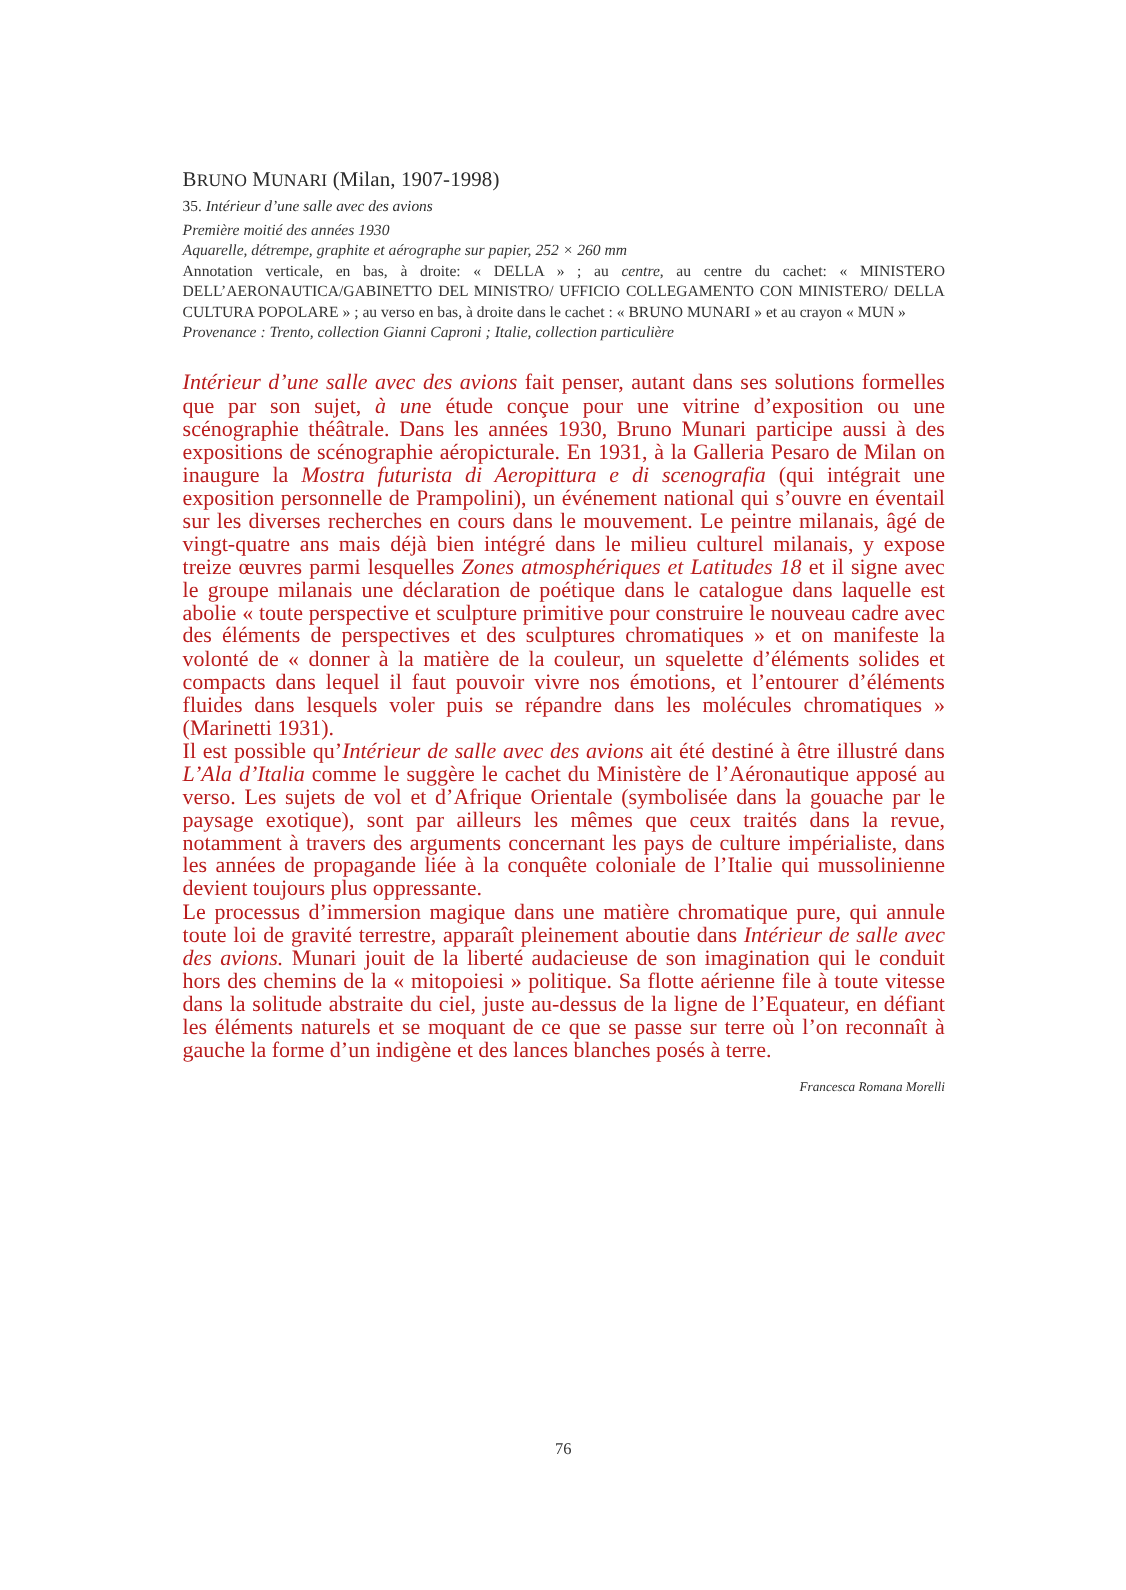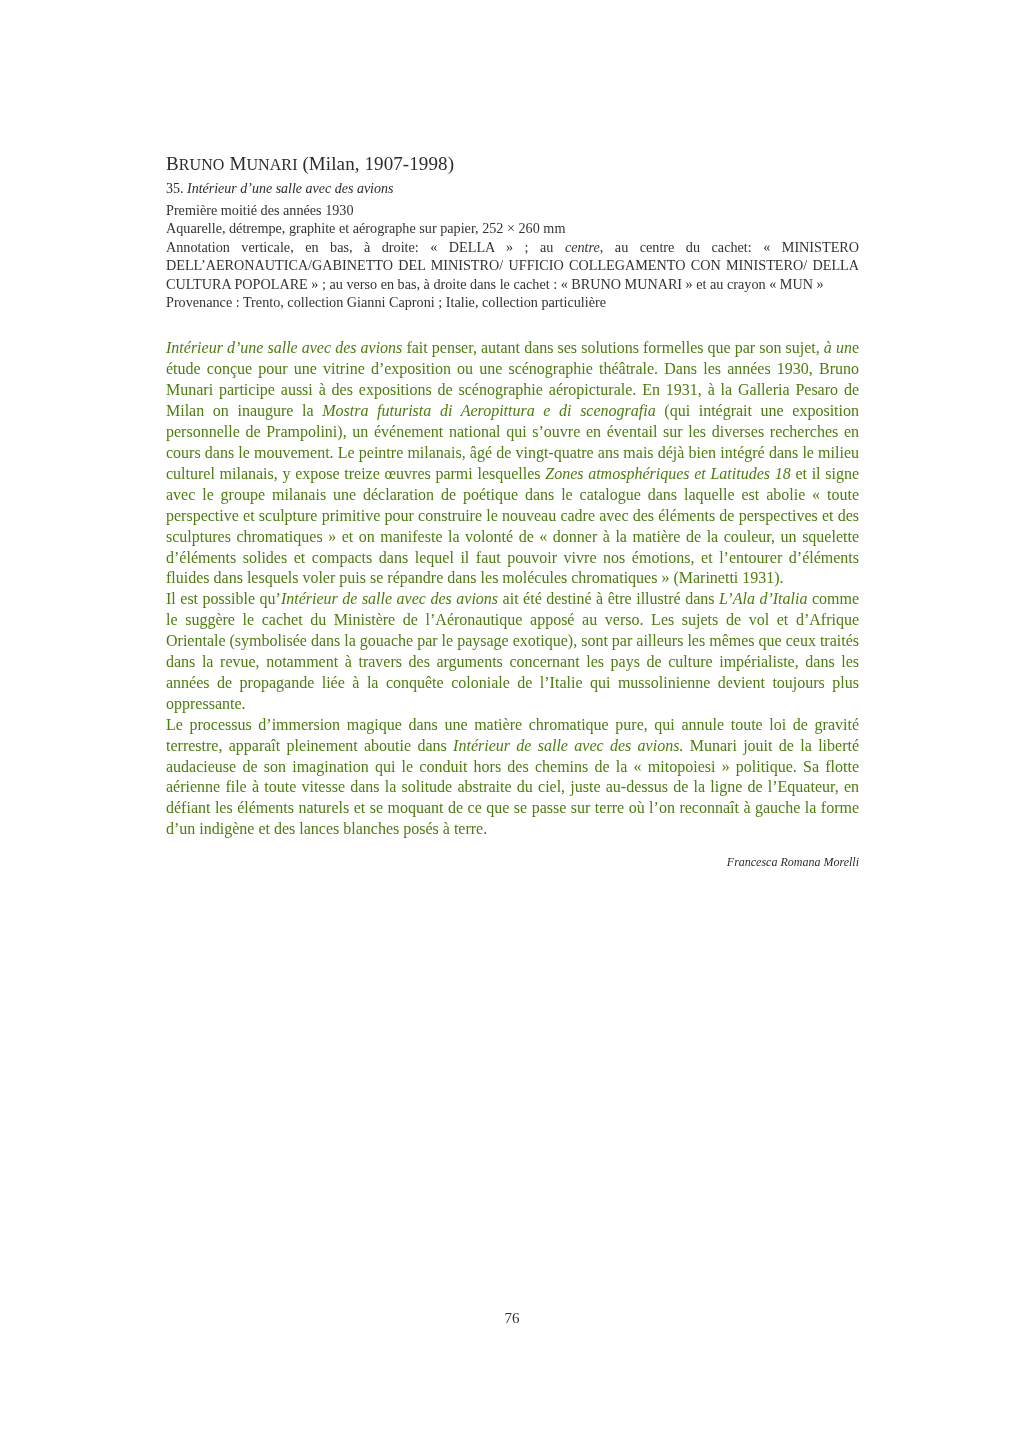--- a/index.html
+++ b/index.html
@@ -30,28 +30,28 @@
       font-size: 14px;
       line-height: 24px;
       white-space: nowrap;
     }
     .work-title i { font-style: italic; }
     .meta {
       font-size: 14.2px;
       line-height: 18.4px;
       color: #333;
     }
-    .meta-line { white-space: nowrap; }
+    .meta-line { white-space: nowrap; font-style: italic; }
     .meta-block { text-align: justify; }
     .essay {
       margin-top: 27px;
-      font-size: 16px;
+      font-size: 20px;
       line-height: 20.9px;
       text-align: justify;
-      color: #4d7c0f;
+      color: #b91c1c;
     }
     .essay p { margin: 0; }
     .essay i { font-style: italic; }
     .signature {
       margin-top: 12px;
       text-align: right;
       font-style: italic;
       font-size: 12px;
       line-height: 21px;
     }

